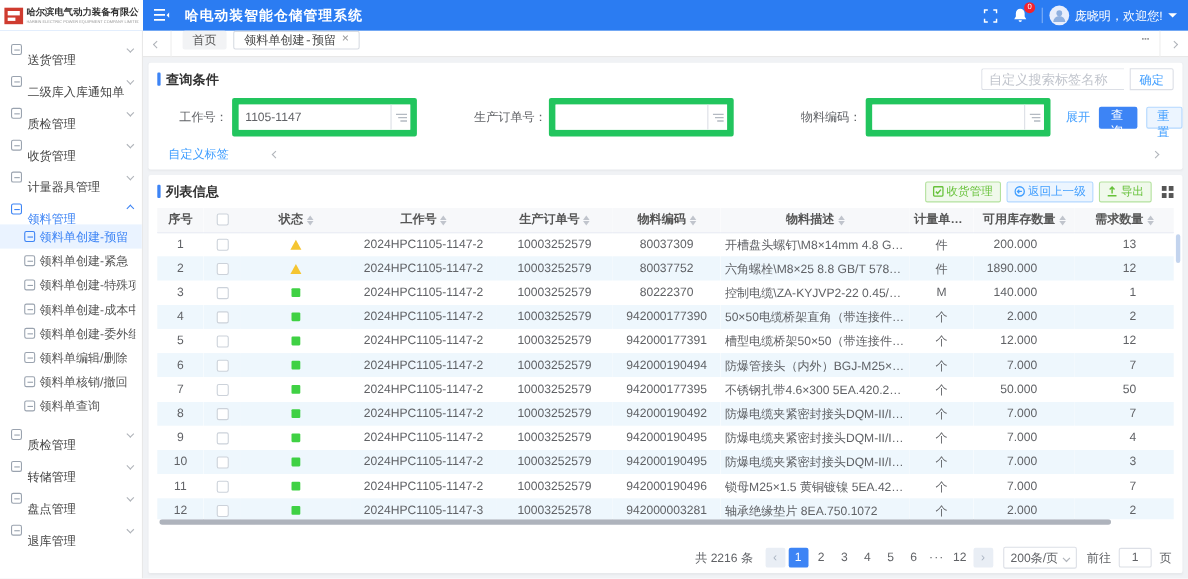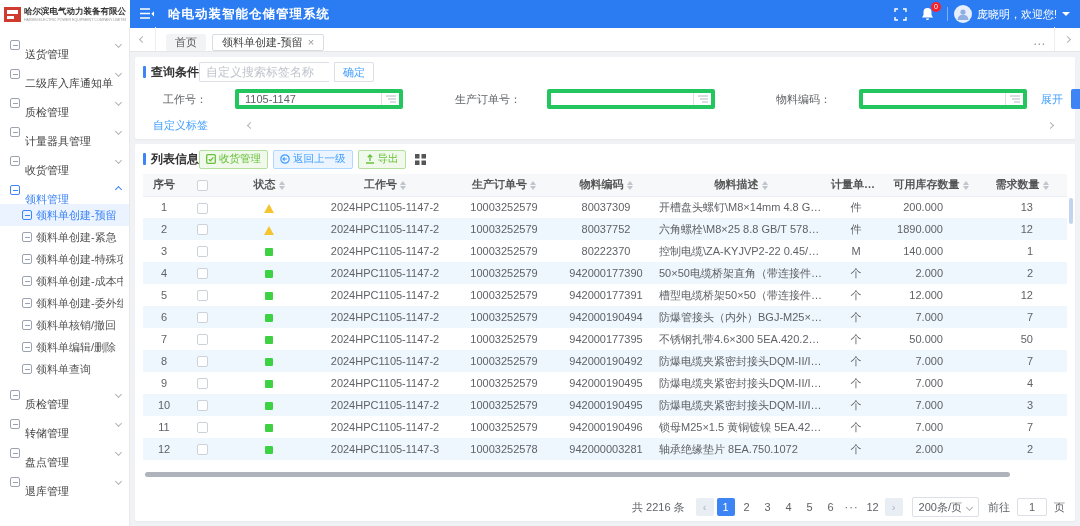--- a/index.html
+++ b/index.html
@@ -43,47 +43,47 @@
   .side-item.act .s-icon, .side-child.active .s-icon { border-color:var(--primary-blue,#3d84f5); }
   .side-item.act .s-icon::after, .side-child.active .s-icon::after { background:var(--primary-blue,#3d84f5); }
   .chev { width:5px; height:5px; border-right:1.2px solid #b0b4ba; border-bottom:1.2px solid #b0b4ba; display:inline-block; }
   .chev.down { transform:rotate(45deg); }
   .chev.up { transform:rotate(-135deg); border-color:var(--primary-blue,#3d84f5); }
   .chev.left { transform:rotate(135deg); }
   .chev.right { transform:rotate(-45deg); }
 
   
   .main { flex:1; display:flex; flex-direction:column; min-width:0; }
-  .tabbar { height:24px; background:#fff; border-bottom:1px solid #e6e6e6; display:flex; align-items:flex-end; flex:0 0 24px; }
+  .tabbar { height:24px; background:#fff; border-bottom:1px solid #e6e6e6; display:flex; align-items:flex-start; flex:0 0 24px;font-family:Liberation Mono, monospace; }
   .tab-nav { width:26px; height:24px; display:flex; align-items:center; justify-content:center; border-right:1px solid #eee; cursor:pointer; }
   .tab-nav.rnav { border-right:none; border-left:1px solid #eee; }
   .tabs { display:flex; gap:6px; padding:0 10px; flex:1; align-items:center; }
   .tab { height:17px; padding:0 9px; background:#f2f3f5; border-radius:2px; font-size:11px; color:#555; display:flex; align-items:center; cursor:pointer; }
   .tab.active { background:#fff; border:1px solid #d8dce3; color:#444; }
   .tab .close { margin-left:5px; color:#999; font-size:11px; line-height:1; }
   .tab-more { padding:0 8px; color:#999; letter-spacing:1px; cursor:pointer; font-size:12px; }
 
   .content { flex:1; padding:5px; display:flex; flex-direction:column; gap:5px; min-height:0; }
   .card { background:#fff; border-radius:2px; box-shadow:0 1px 2px rgba(0,0,0,.04); }
 
-  .card-head { height:26px; display:flex; align-items:center; padding:15px 8px; }
+  .card-head { height:26px; display:flex; align-items:center; padding:15px 8px; justify-content:space-between; }
   .sec-title { display:flex; align-items:center; font-weight:bold; font-size:12px; color:#333; }
   .sec-title .bar { width:3px; height:12px; background:var(--primary-blue,#3d84f5); margin-right:5px; border-radius:1px; }
   .head-right { display:flex; align-items:center; gap:5px; }
 
   
   .tag-input { width:130px; height:20px; border:1px solid #dcdfe6; border-radius:2px 0 0 2px; font-size:12px; padding:0 6px; color:#333; border-right:none; }
   .tag-input::placeholder { color:#c0c4cc; }
   .tag-confirm { height:20px; border:1px solid #dcdfe6; background:#fff; color:var(--link-blue,#409eff); font-size:11px; padding:0 8px; border-radius:0 2px 2px 0; cursor:pointer; }
 
   .form { padding:2px 8px 4px; }
   .form-row { display:flex; align-items:center; margin-bottom:6px; }
   .field { display:flex; align-items:center; }
   .field label { width:64px; text-align:right; font-size:11px; color:#606266; margin-right:4px; white-space:nowrap; }
-  .inputbox { display:flex; width:168px; height:20px; border:4px solid #22c55e; border-radius:2px; overflow:hidden; background:#fff;margin-left:24px; }
+  .inputbox { display:flex; width:168px; height:35px; border:6px solid #22c55e; border-radius:2px; overflow:hidden; background:#fff; }
   .inputbox input { flex:1; border:none; outline:none; font-size:11px; padding:0 6px; min-width:0; color:#606266; }
   .inputbox .filter { width:18px; border-left:1px solid #dcdfe6; display:flex; align-items:center; justify-content:center; background:#fff; cursor:pointer; }
   .field.wide { margin-right:52px; }
   .actions { display:flex; align-items:center; gap:8px; margin-left:14px; }
   .expand-link { color:var(--link-blue,#409eff); font-size:11px; cursor:pointer; white-space:nowrap; }
   .btn-primary { height:20px; background:var(--primary-blue,#3d84f5); color:#fff; border:none; border-radius:2px; font-size:11px; padding:0 11px; cursor:pointer; letter-spacing:2px; }
   .btn-plain { height:20px; background:var(--soft-blue-bg,#ecf5ff); color:var(--link-blue,#409eff); border:1px solid var(--soft-blue-border,#b3d8ff); border-radius:2px; font-size:11px; padding:0 9px; cursor:pointer; letter-spacing:2px; }
   .tags-row { display:flex; align-items:center; padding:3px 0 2px 10px; }
   .tags-label { color:var(--link-blue,#409eff); font-size:11px; }
   .tags-row .chev { margin-left:40px; }
@@ -187,26 +187,26 @@
     <span class="s-label">二级库入库通知单</span>
     <span class="chev down"></span>
   </div>
           <div class="side-item">
     <span class="s-icon"></span>
     <span class="s-label">质检管理</span>
     <span class="chev down"></span>
   </div>
           <div class="side-item">
     <span class="s-icon"></span>
+    <span class="s-label">收货管理</span>
+    <span class="chev down"></span>
+  </div>
+          <div class="side-item">
+    <span class="s-icon"></span>
     <span class="s-label">计量器具管理</span>
-    <span class="chev down"></span>
-  </div>
-          <div class="side-item">
-    <span class="s-icon"></span>
-    <span class="s-label">收货管理</span>
     <span class="chev down"></span>
   </div>
           <div class="side-item act">
     <span class="s-icon"></span>
     <span class="s-label">领料管理</span>
     <span class="chev up"></span>
   </div>
           <div class="side-child active">
     <span class="s-icon"></span>
     <span class="s-label">领料单创建-预留</span>
@@ -222,25 +222,25 @@
           <div class="side-child">
     <span class="s-icon"></span>
     <span class="s-label">领料单创建-成本中心</span>
   </div>
           <div class="side-child">
     <span class="s-icon"></span>
     <span class="s-label">领料单创建-委外组件</span>
   </div>
           <div class="side-child">
     <span class="s-icon"></span>
+    <span class="s-label">领料单编辑/删除</span>
+  </div>
+          <div class="side-child">
+    <span class="s-icon"></span>
     <span class="s-label">领料单核销/撤回</span>
-  </div>
-          <div class="side-child">
-    <span class="s-icon"></span>
-    <span class="s-label">领料单编辑/删除</span>
   </div>
           <div class="side-child">
     <span class="s-icon"></span>
     <span class="s-label">领料单查询</span>
   </div>
           <div class="side-item">
     <span class="s-icon"></span>
     <span class="s-label">质检管理</span>
     <span class="chev down"></span>
   </div>

